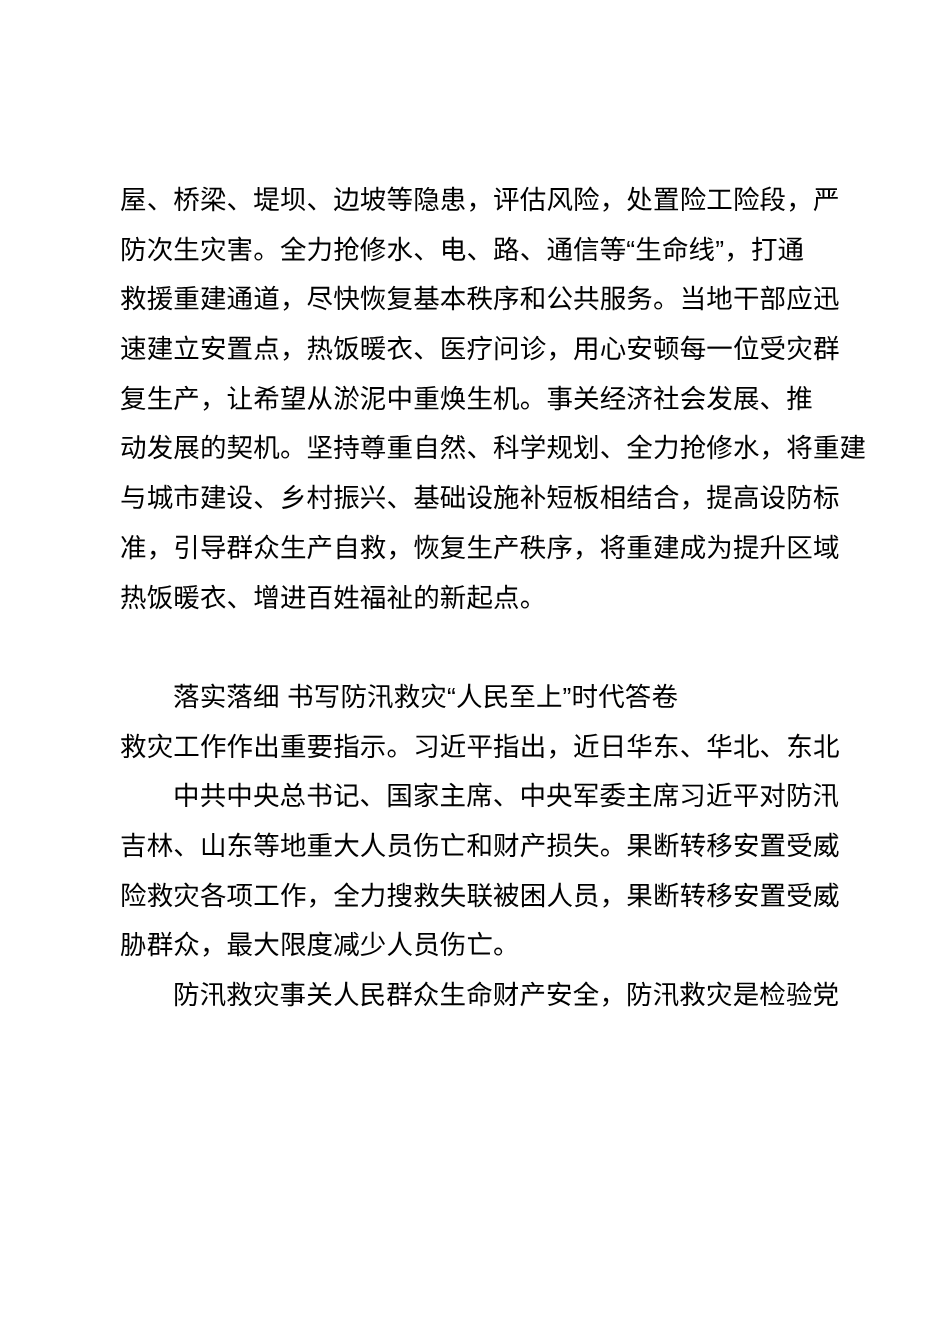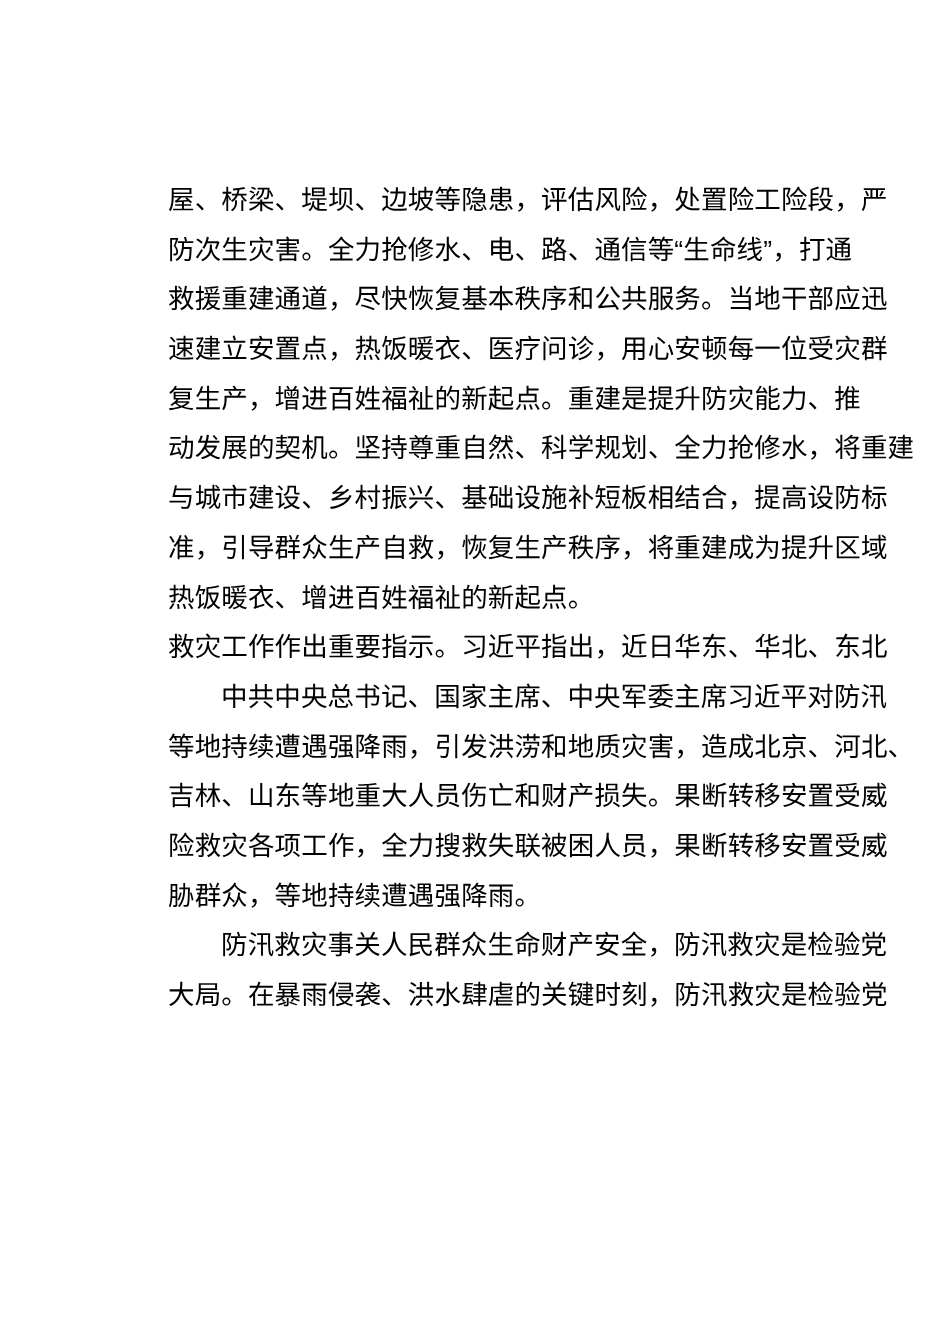--- a/index.html
+++ b/index.html
@@ -26,50 +26,48 @@
     top: 176px;
     width: 716px;
   }
   .line {
     font-size: 26.5px;
     height: 49.7px;
     line-height: 49.7px;
     white-space: pre;
     letter-spacing: 0.15px;
     color: #000000;
-    margin-left: 48px;
   }
   .indent {
     padding-left: 53px;
   }
   .gap-above {
     margin-top: 49.7px;
   }
 </style>
 </head>
 <body>
 
 <div class="page">
   <div class="textblock">
 
     <div class="line">屋、桥梁、堤坝、边坡等隐患，评估风险，处置险工险段，严</div>
     <div class="line">防次生灾害。全力抢修水、电、路、通信等“生命线”，打通</div>
     <div class="line">救援重建通道，尽快恢复基本秩序和公共服务。当地干部应迅</div>
     <div class="line">速建立安置点，热饭暖衣、医疗问诊，用心安顿每一位受灾群</div>
-    <div class="line">复生产，增进百姓福祉的新起点。重建是提升防灾能力、推</div>
+    <div class="line">复生产，让希望从淤泥中重焕生机。事关经济社会发展、推</div>
     <div class="line">动发展的契机。坚持尊重自然、科学规划、全力抢修水，将重建</div>
     <div class="line">与城市建设、乡村振兴、基础设施补短板相结合，提高设防标</div>
     <div class="line">准，引导群众生产自救，恢复生产秩序，将重建成为提升区域</div>
     <div class="line">热饭暖衣、增进百姓福祉的新起点。</div>
 
+    <div class="line indent gap-above">落实落细 书写防汛救灾“人民至上”时代答卷</div>
 
     <div class="line">救灾工作作出重要指示。习近平指出，近日华东、华北、东北</div>
     <div class="line indent">中共中央总书记、国家主席、中央军委主席习近平对防汛</div>
-    <div class="line">等地持续遭遇强降雨，引发洪涝和地质灾害，造成北京、河北、</div>
     <div class="line">吉林、山东等地重大人员伤亡和财产损失。果断转移安置受威</div>
     <div class="line">险救灾各项工作，全力搜救失联被困人员，果断转移安置受威</div>
-    <div class="line">胁群众，等地持续遭遇强降雨。</div>
+    <div class="line">胁群众，最大限度减少人员伤亡。</div>
 
     <div class="line indent">防汛救灾事关人民群众生命财产安全，防汛救灾是检验党</div>
-    <div class="line">大局。在暴雨侵袭、洪水肆虐的关键时刻，防汛救灾是检验党</div>
 
   </div>
 </div>
 
 </body></html>

